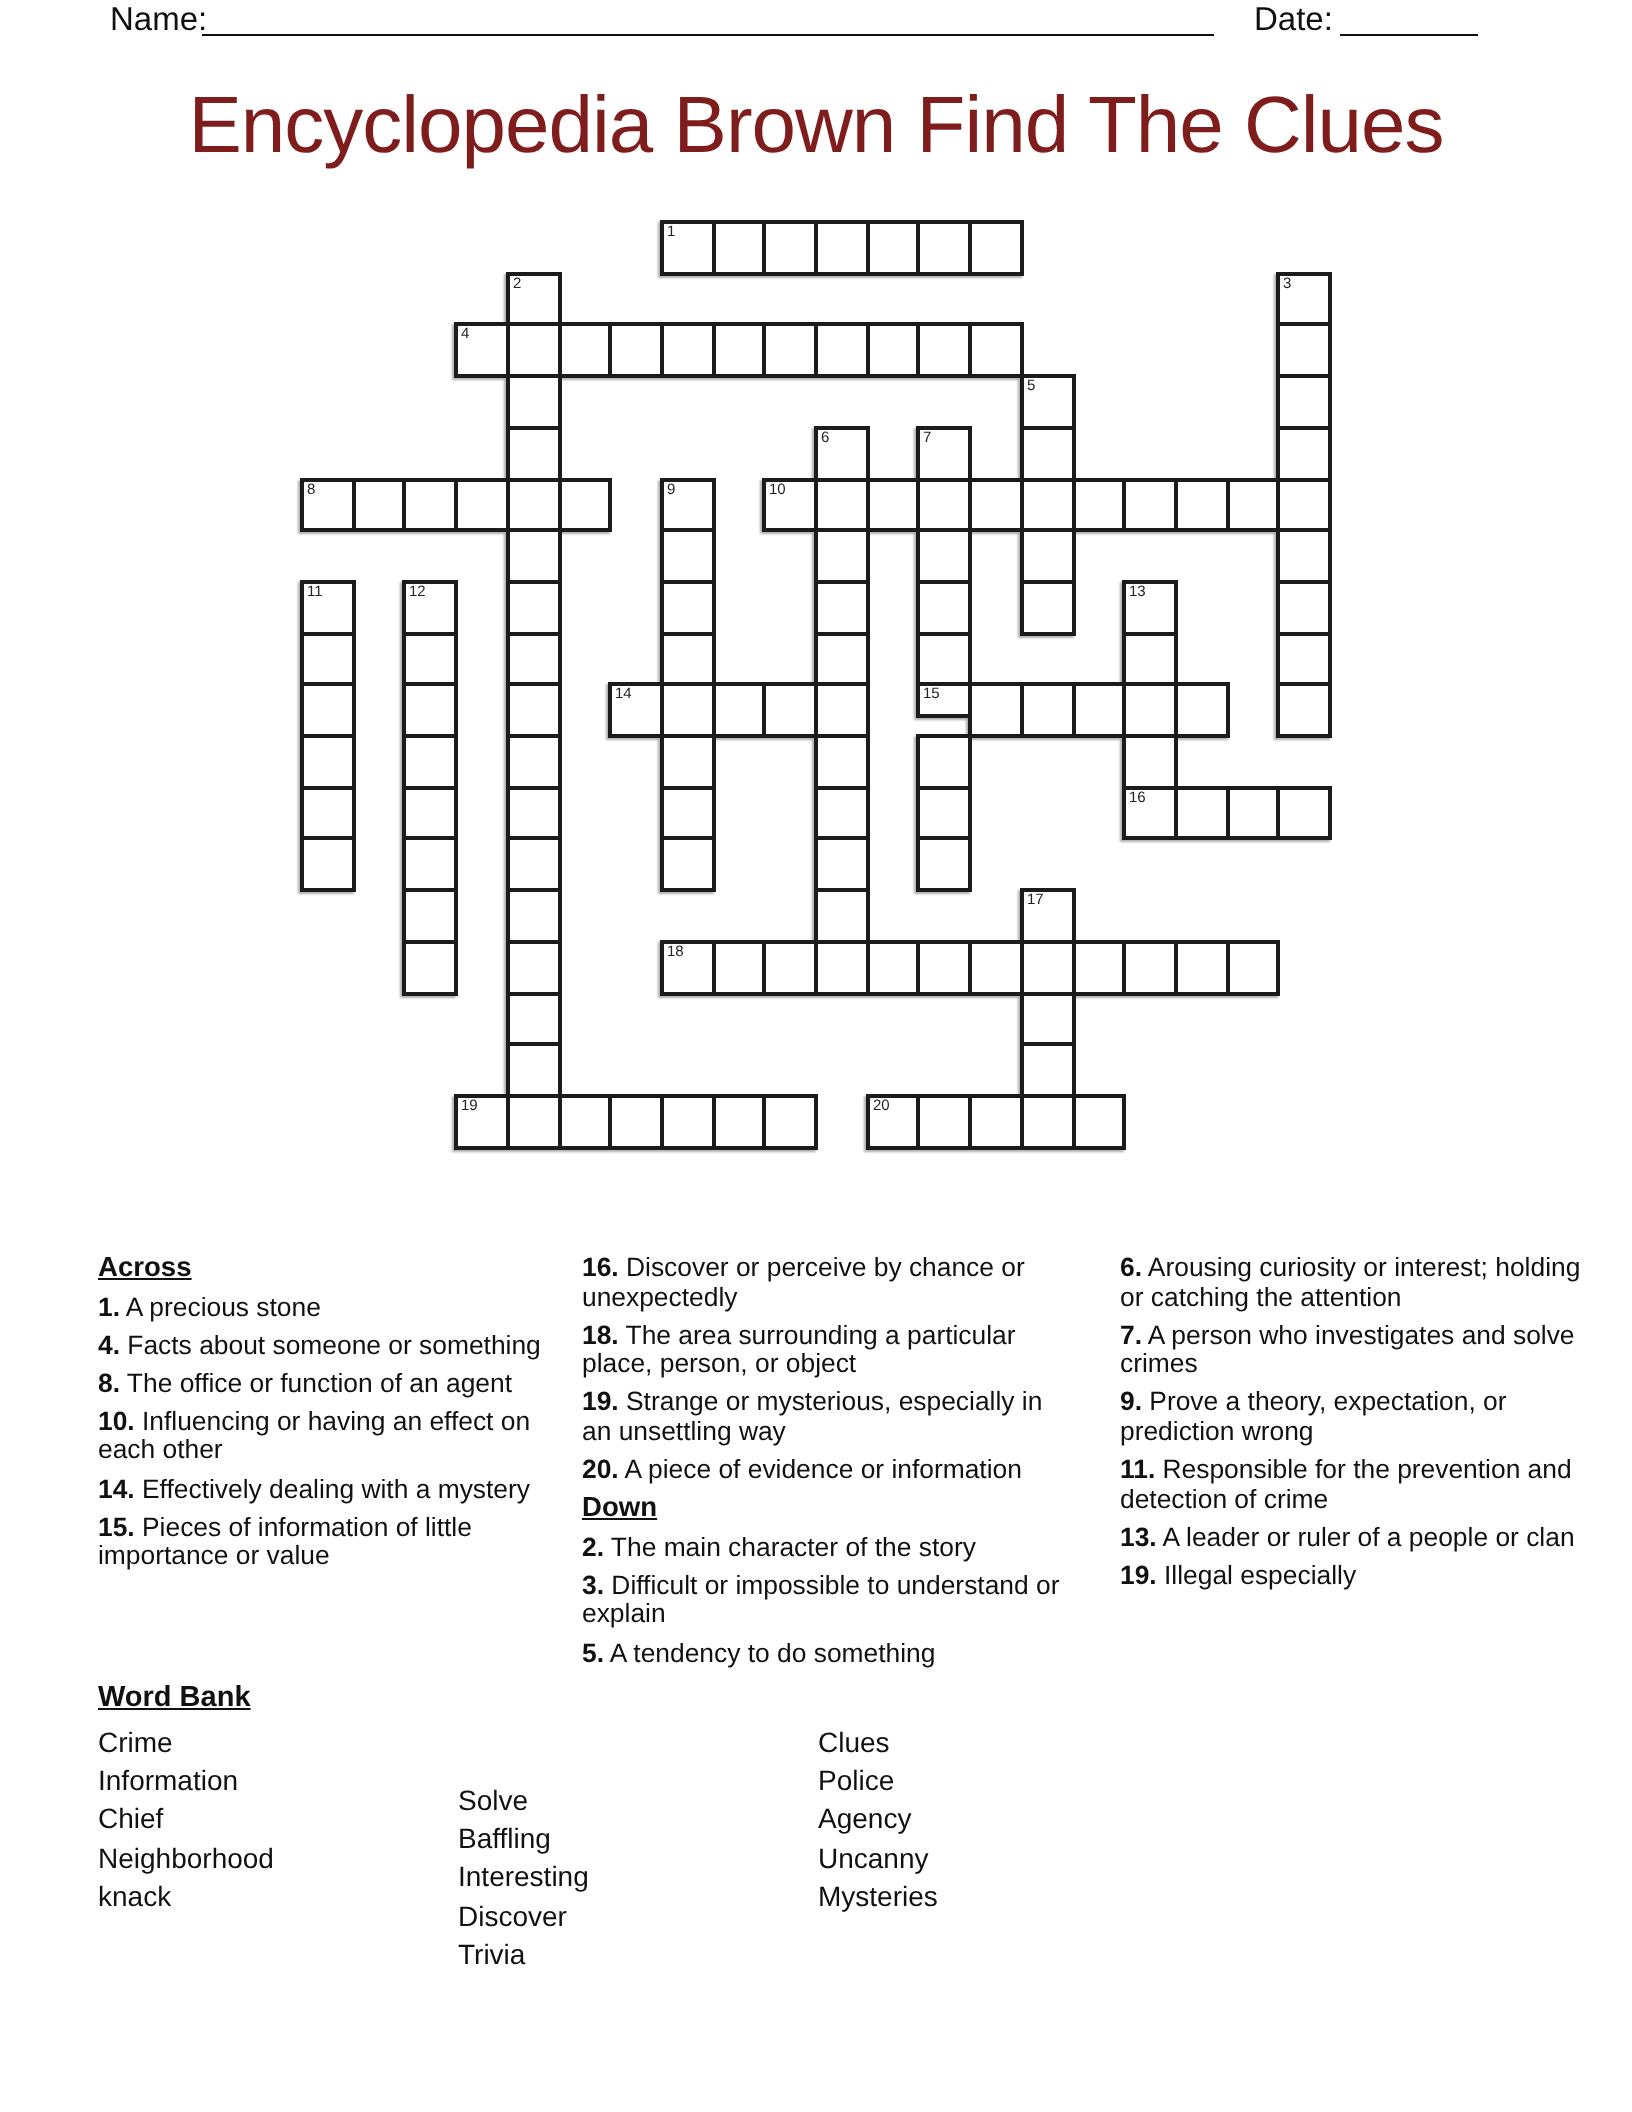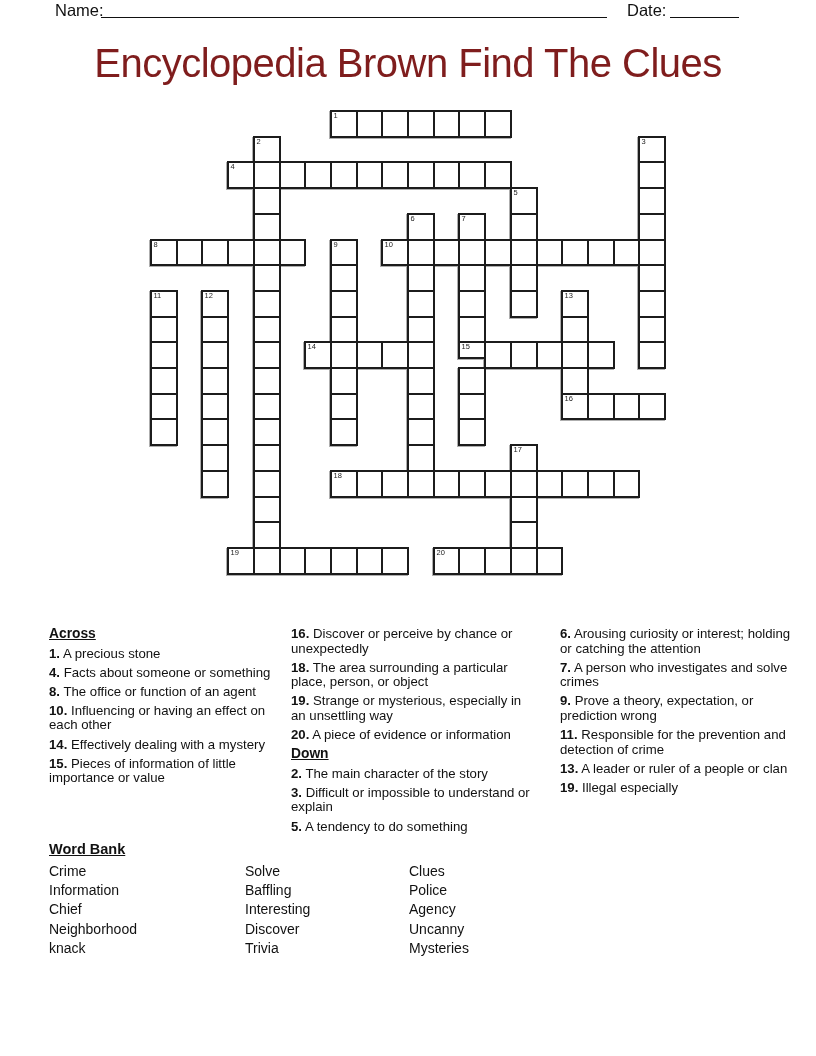--- a/index.html
+++ b/index.html
@@ -39,21 +39,21 @@
   .col-3 { left:533px; width:238px;margin-left:27px; }
   .sec-hdr { font-weight:bold; text-decoration:underline; font-size:13.8px; margin:0 0 5px 0; }
   .clue { margin:0 0 4.5px 0; }
   .clue b { font-weight:bold; }
   
   .wb-hdr {
     position:absolute; left:49px; top:841px; font-weight:bold; font-size:14.5px;
     text-decoration:underline; color:#111;
   }
   .wb-col { position:absolute; top:862px; font-size:14px; line-height:19.2px; color:#111; }
-  .wb-0 { left:49px; } .wb-1 { left:245px; } .wb-2 { left:409px; } .wb-3 { left:589px; }
+  .wb-0 { left:49px; } .wb-1 { left:229px;margin-top:29px; } .wb-2 { left:409px; } .wb-3 { left:589px; }
 </style>
 </head>
 <body>
 
 <div class="page">
 
   <span class="hdr-label name-label">Name:</span>
   <span class="fill-line name-line"></span>
   <span class="hdr-label date-label">Date:</span>
   <span class="fill-line date-line"></span>

